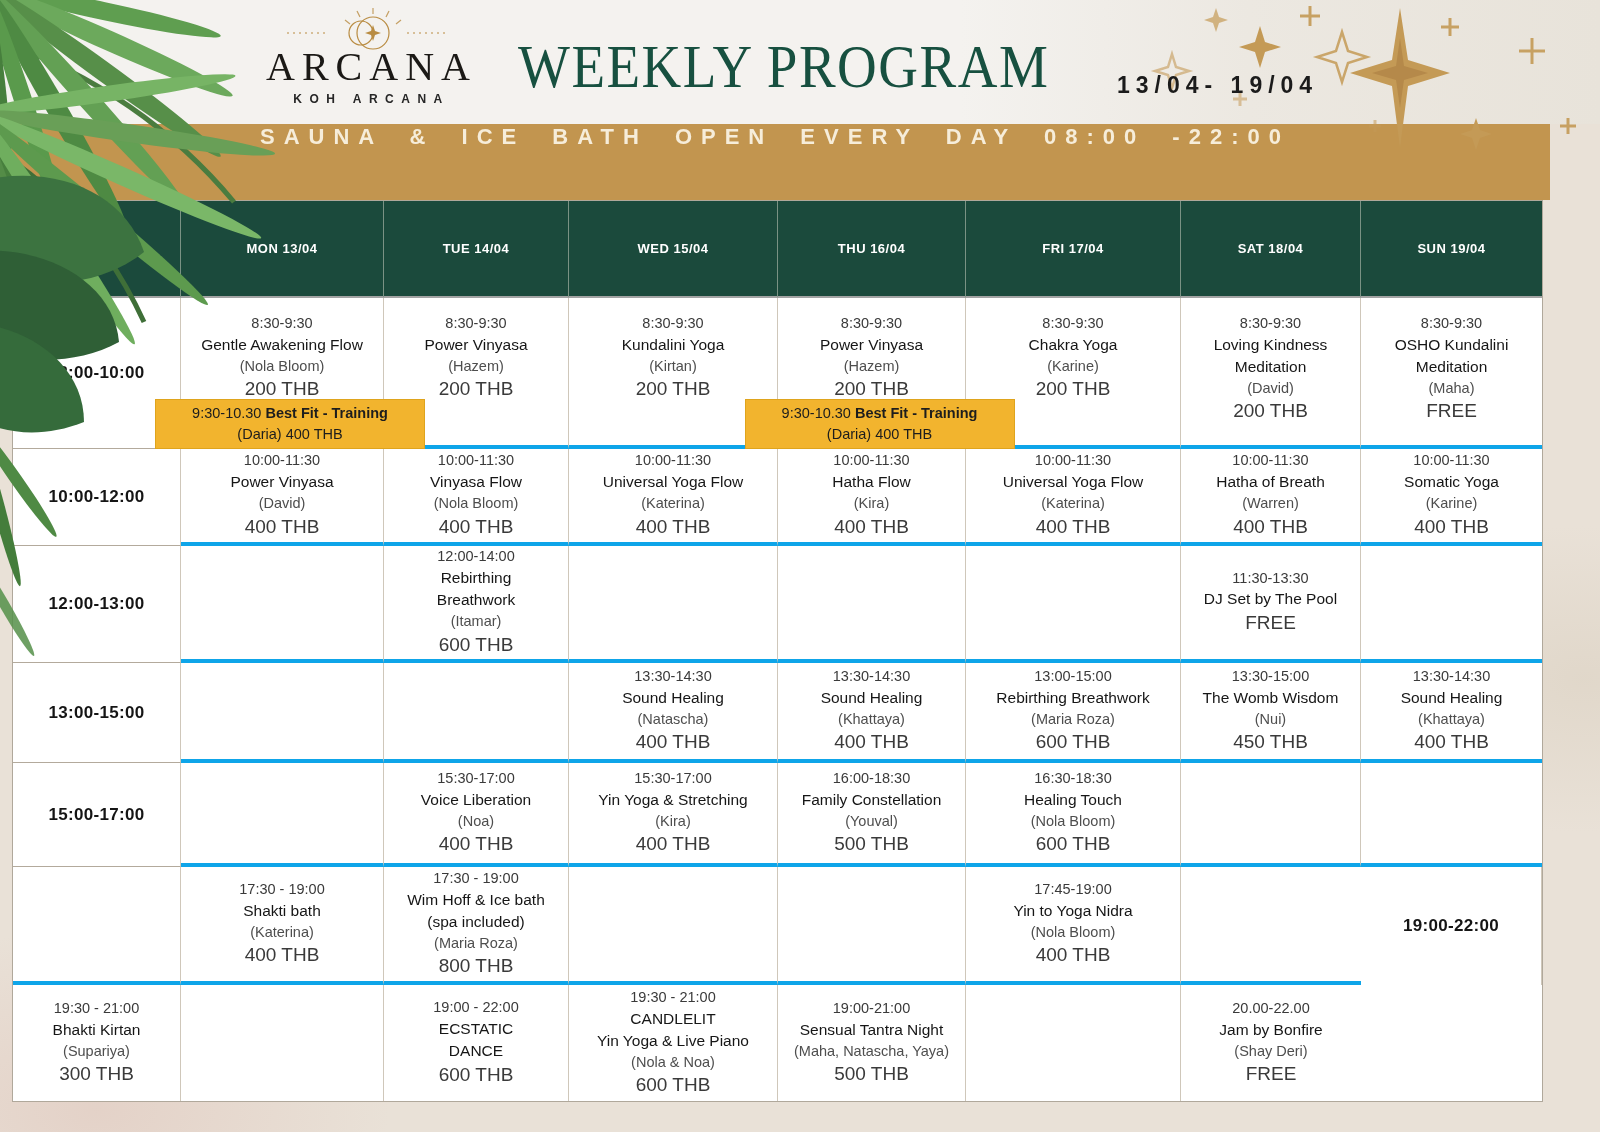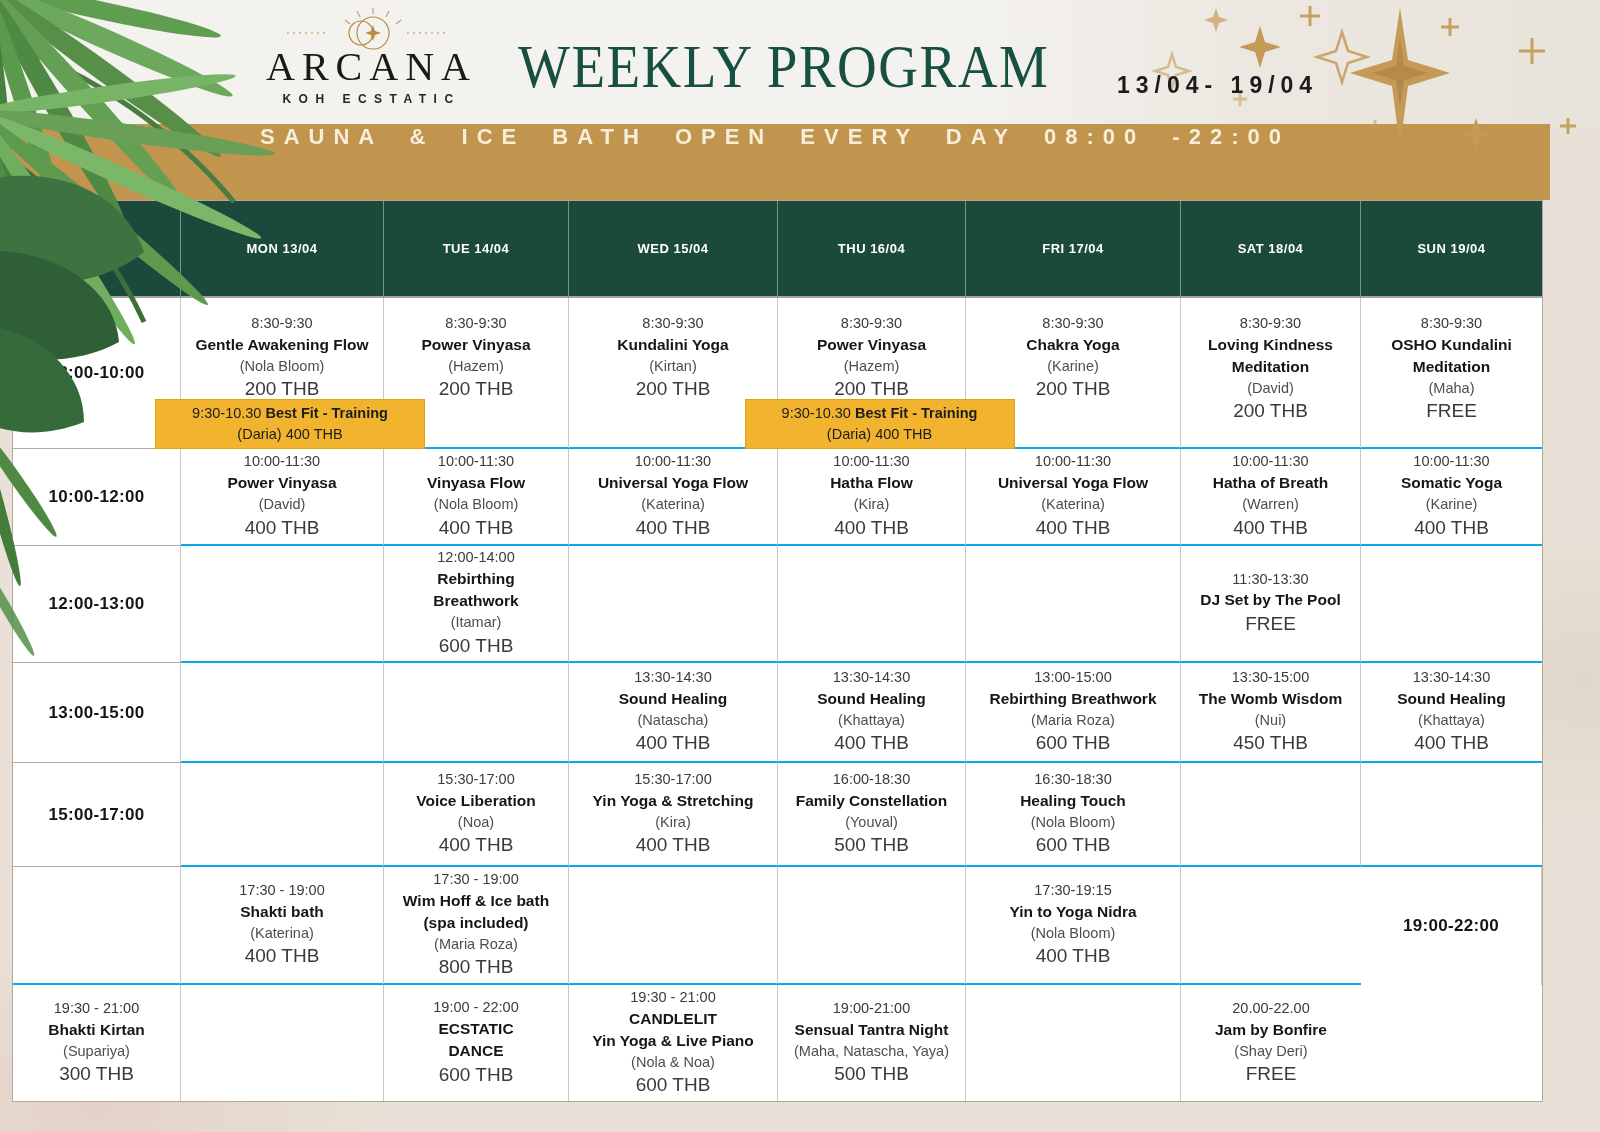--- a/index.html
+++ b/index.html
@@ -59,27 +59,27 @@
     border-bottom:2px solid #a3a3a3;
   }
   .tcell{
     display:flex;align-items:center;justify-content:center;
     font-weight:bold;font-size:17px;color:#151515;letter-spacing:.3px;
     border-right:1px solid #cfc7ba;border-bottom:1px solid #b3aa9c;background:#fff;
   }
   .cell{
     display:flex;flex-direction:column;align-items:center;justify-content:center;
     text-align:center;padding:6px 4px;line-height:1.42;background:#fff;
-    border-right:1px solid #cfc7ba;border-bottom:2px solid #0ea5e9;
+    border-right:1px solid #cfc7ba;border-bottom:4px solid #0ea5e9;
   }
   .cell.top{justify-content:flex-start;padding-top:15px;}
   .lastcol{border-right:none !important;}
   .lastrow{border-bottom:none !important;}
   .c-time{font-size:14.5px;color:#3a3a3a;}
-  .c-title{font-size:15.5px;font-weight:bold;color:#161616;white-space:pre-line;}
+  .c-title{font-size:15.5px;font-weight:normal;color:#161616;white-space:pre-line;}
   .c-teacher{font-size:14.5px;color:#4e4e4e;}
   .c-price{font-size:19px;color:#3a3a3a;}
   .highlight{
     position:absolute;top:198px;width:270px;z-index:6;
     background:var(--highlight-yellow,#f2b42e);
     border:1px solid #dfa41d;box-sizing:border-box;
     text-align:center;padding:3px 6px;font-size:14.5px;line-height:1.45;color:#1d1d1d;
   }
   .palm{position:absolute;left:-6px;top:-8px;z-index:40;pointer-events:none;}
   .sparkles{position:absolute;left:1120px;top:0;z-index:25;pointer-events:none;}
@@ -100,21 +100,21 @@
         <line x1="90" y1="4" x2="90" y2="10"></line>
         <line x1="74" y1="7" x2="77" y2="13"></line>
         <line x1="106" y1="7" x2="103" y2="13"></line>
         <line x1="62" y1="16" x2="67" y2="20"></line>
         <line x1="118" y1="16" x2="113" y2="20"></line>
       </g>
     </g>
     <path d="M90,21 l2,6 6,2 -6,2 -2,6 -2,-6 -6,-2 6,-2 z" fill="#b98c42"></path>
   </svg>
   <div class="logo-name">ARCANA</div>
-  <div class="logo-sub">KOH ECSTATIC</div>
+  <div class="logo-sub">KOH ARCANA</div>
 </div>
 
 <div class="main-title">WEEKLY PROGRAM</div>
 <div class="date-range">13/04- 19/04</div>
 
 <svg class="sparkles" width="470" height="200" viewBox="0 0 470 200">
   <g fill="#c49a56">
     <path d="M280,8 L288,60 L330,73 L288,86 L280,148 L272,86 L230,73 L272,60 Z"></path>
     <path d="M280,38 L284,66 L308,73 L284,80 L280,108 L276,80 L252,73 L276,66 Z" fill="#b5894a"></path>
     <path d="M140,26 l5,16 16,5 -16,5 -5,16 -5,-16 -16,-5 16,-5 z"></path>
@@ -326,21 +326,21 @@
       <div class="cell">
         <div class="c-time">17:30 - 19:00</div>
         <div class="c-title">Wim Hoff &amp; Ice bath
 (spa included)</div>
         <div class="c-teacher">(Maria Roza)</div>
         <div class="c-price">800 THB</div>
       </div>
       <div class="cell"></div>
       <div class="cell"></div>
       <div class="cell">
-        <div class="c-time">17:30-19:15</div>
+        <div class="c-time">17:45-19:00</div>
         <div class="c-title">Yin to Yoga Nidra</div>
         <div class="c-teacher">(Nola Bloom)</div>
         <div class="c-price">400 THB</div>
       </div>
       <div class="cell lastcol"></div>
       <div class="tcell lastrow">19:00-22:00</div>
       <div class="cell lastrow">
         <div class="c-time">19:30 - 21:00</div>
         <div class="c-title">Bhakti Kirtan</div>
         <div class="c-teacher">(Supariya)</div>

